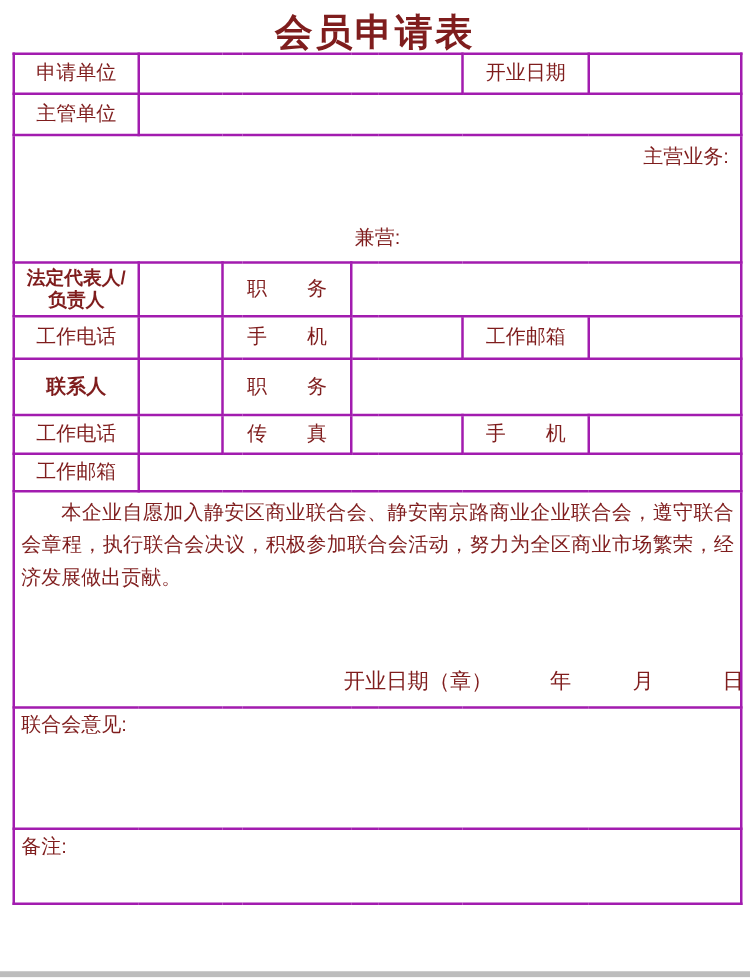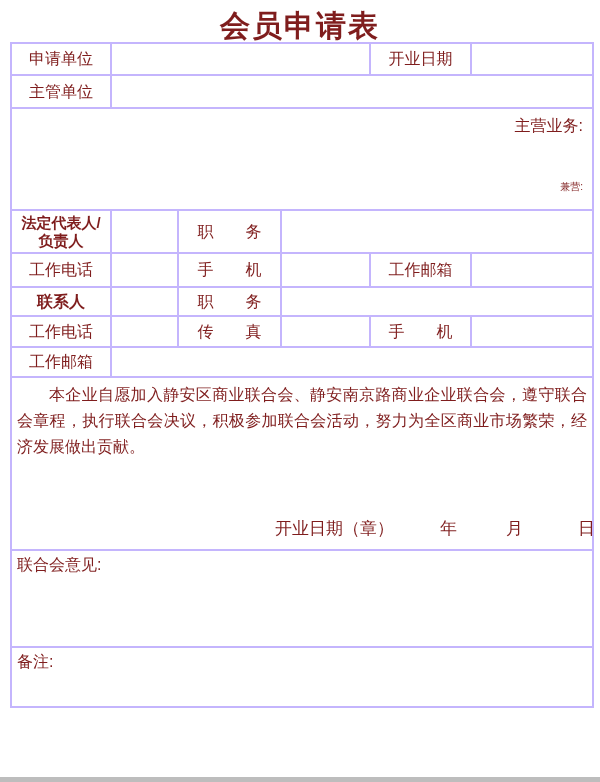--- a/index.html
+++ b/index.html
@@ -10,29 +10,29 @@
   }
   .title {
     margin:0; padding-top:6px; height:42px; box-sizing:border-box;
     text-align:center; font-size:30px; font-weight:bold; letter-spacing:2px;
   }
   table.form {
     border-collapse:collapse; table-layout:fixed;
     margin-left:10px; width:582px;
   }
   td {
-    border:2px solid #c4b5fd; padding:0; overflow:hidden;
+    border:2px solid #a21caf; padding:0; overflow:hidden;
     font-size:16px; text-align:center; vertical-align:middle;
     line-height:1.2; word-break:break-all;
   }
   td.topleft { text-align:left; vertical-align:top; padding:4px 5px; }
   .b { font-weight:bold; }
   .legal-label { font-weight:bold; font-size:15px; line-height:18px; }
   .biz-cell .line1 { text-align:right; padding:3px 4px 0 4px; font-size:16px; }
-  .biz-cell .line2 { text-align:right; padding:0 4px; margin-top:46px; font-size:10px; }
+  .biz-cell .line2 { text-align:center; padding:0 4px; margin-top:46px; font-size:16px; }
   .decl-wrap { position:relative; height:169px; }
   .decl-text {
     margin:0; padding:4px 5px 0 5px; text-align:justify;
     font-size:16px; line-height:26px; text-indent:2em;
   }
   .sig-line { position:absolute; bottom:6px; left:0; right:0; height:22px; }
   .sig-line span { position:absolute; font-size:17px; white-space:nowrap; }
   .sig-unit  { left:263px; }
   .sig-year  { left:428px; }
   .sig-month { left:494px; }
@@ -95,21 +95,21 @@
 
     <tr style="height:34px">
       <td>工作电话</td>
       <td></td>
       <td colspan="2">手　　机</td>
       <td colspan="2"></td>
       <td>工作邮箱</td>
       <td></td>
     </tr>
 
-    <tr style="height:29px">
+    <tr style="height:45px">
       <td class="b">联系人</td>
       <td></td>
       <td colspan="2">职　　务</td>
       <td colspan="4"></td>
     </tr>
 
     <tr style="height:31px">
       <td>工作电话</td>
       <td></td>
       <td colspan="2">传　　真</td>

